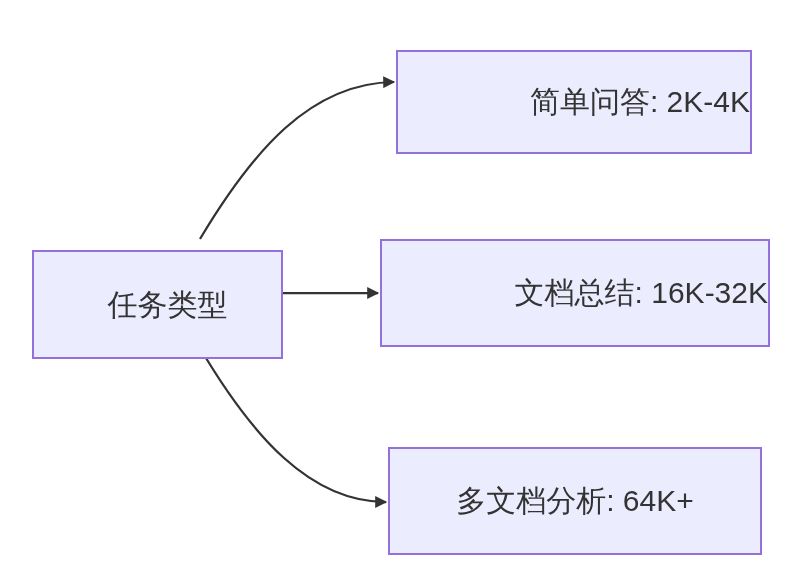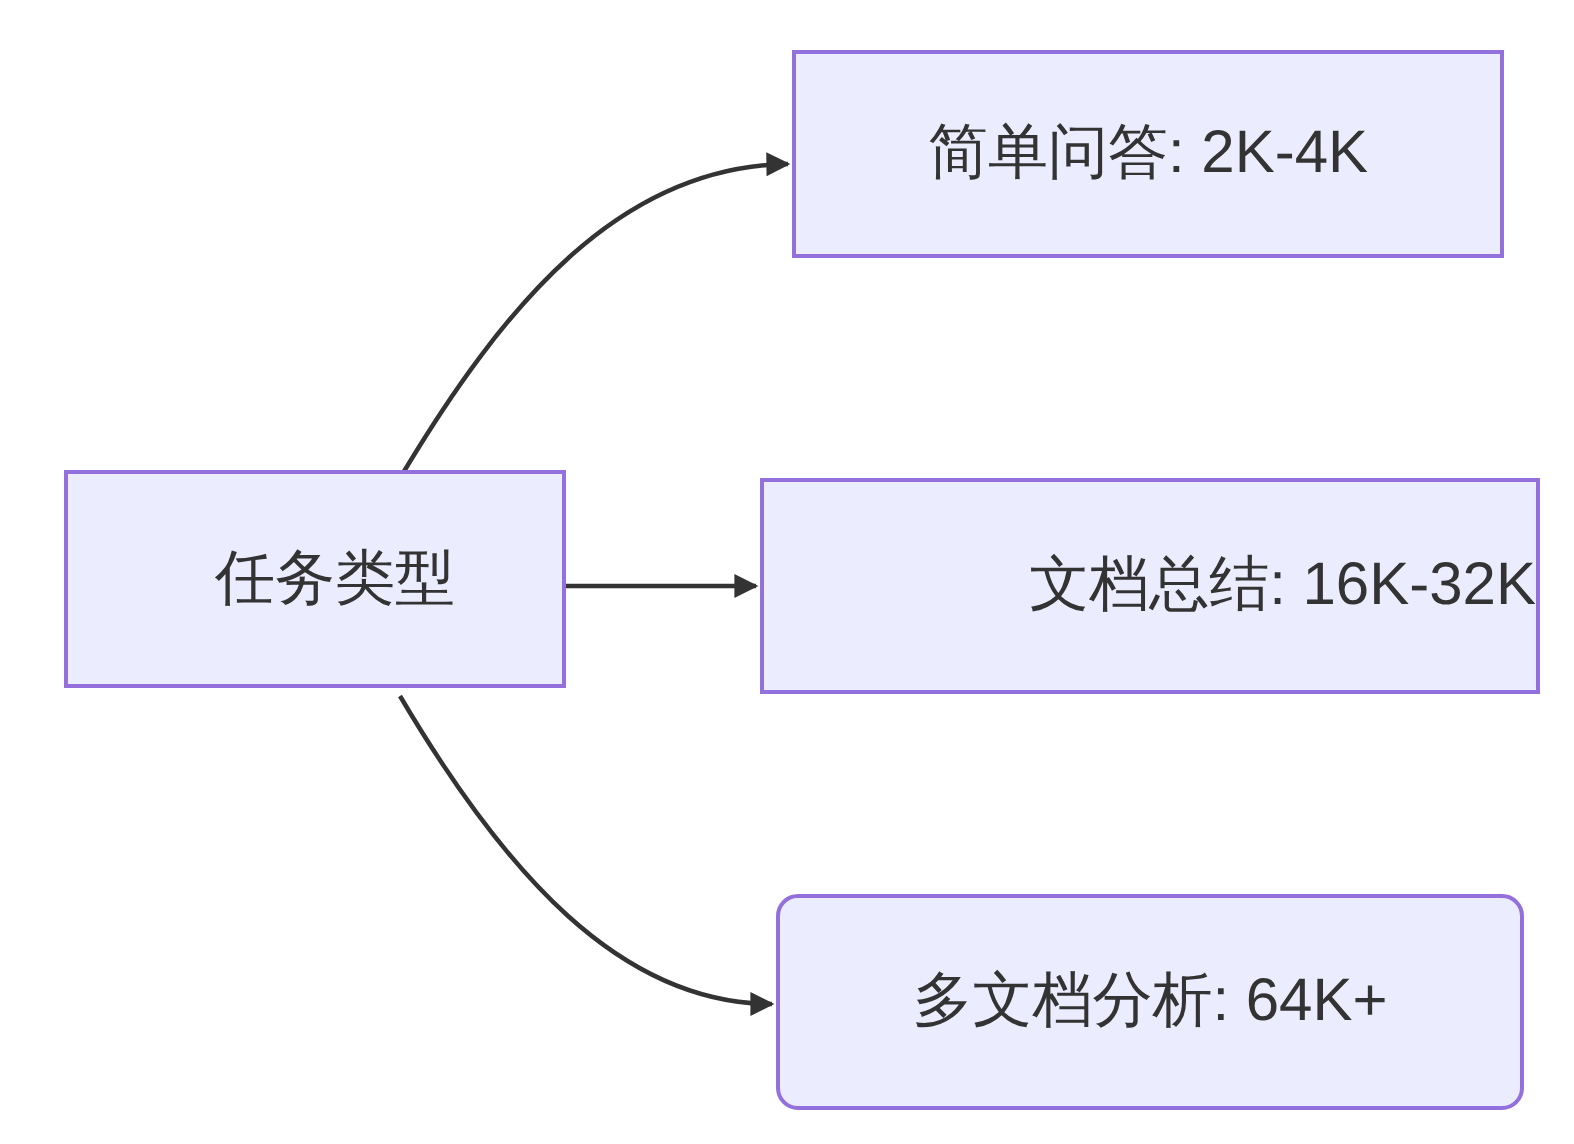--- a/index.html
+++ b/index.html
@@ -37,24 +37,24 @@
     border: 2px solid var(--node-border, #9370DB);
     display: flex;
     align-items: center;
     justify-content: center;
     color: var(--text, #333333);
     font-size: 30px;
     line-height: 1.2;
     white-space: nowrap;
     text-align: center;
   }
-  .node-root    { left: 32px;  top: 235px; width: 251px; height: 109px; padding-left: 20px; }
-  .node-top     { left: 396px; top: 25px;  width: 356px; height: 104px; }
+  .node-root    { left: 32px;  top: 250px; width: 251px; height: 109px; padding-left: 20px; }
+  .node-top     { left: 396px; top: 50px;  width: 356px; height: 104px; justify-content: flex-end; }
   .node-middle  { left: 380px; top: 239px; width: 390px; height: 108px; justify-content: flex-end; }
-  .node-bottom  { left: 388px; top: 447px; width: 374px; height: 108px; border-radius: 11px; }
+  .node-bottom  { left: 388px; top: 447px; width: 374px; height: 108px; }
 </style>
 </head>
 <body>
 
 <div class="canvas">
 
   <svg class="edges" viewBox="0 0 787 572" xmlns="http://www.w3.org/2000/svg">
     <defs>
       <marker id="arrow" viewBox="0 0 10 10" refX="9" refY="5" markerUnits="userSpaceOnUse" markerWidth="14" markerHeight="12" orient="auto">
         <path class="arrowhead" d="M 0 0 L 10 5 L 0 10 z"></path>

